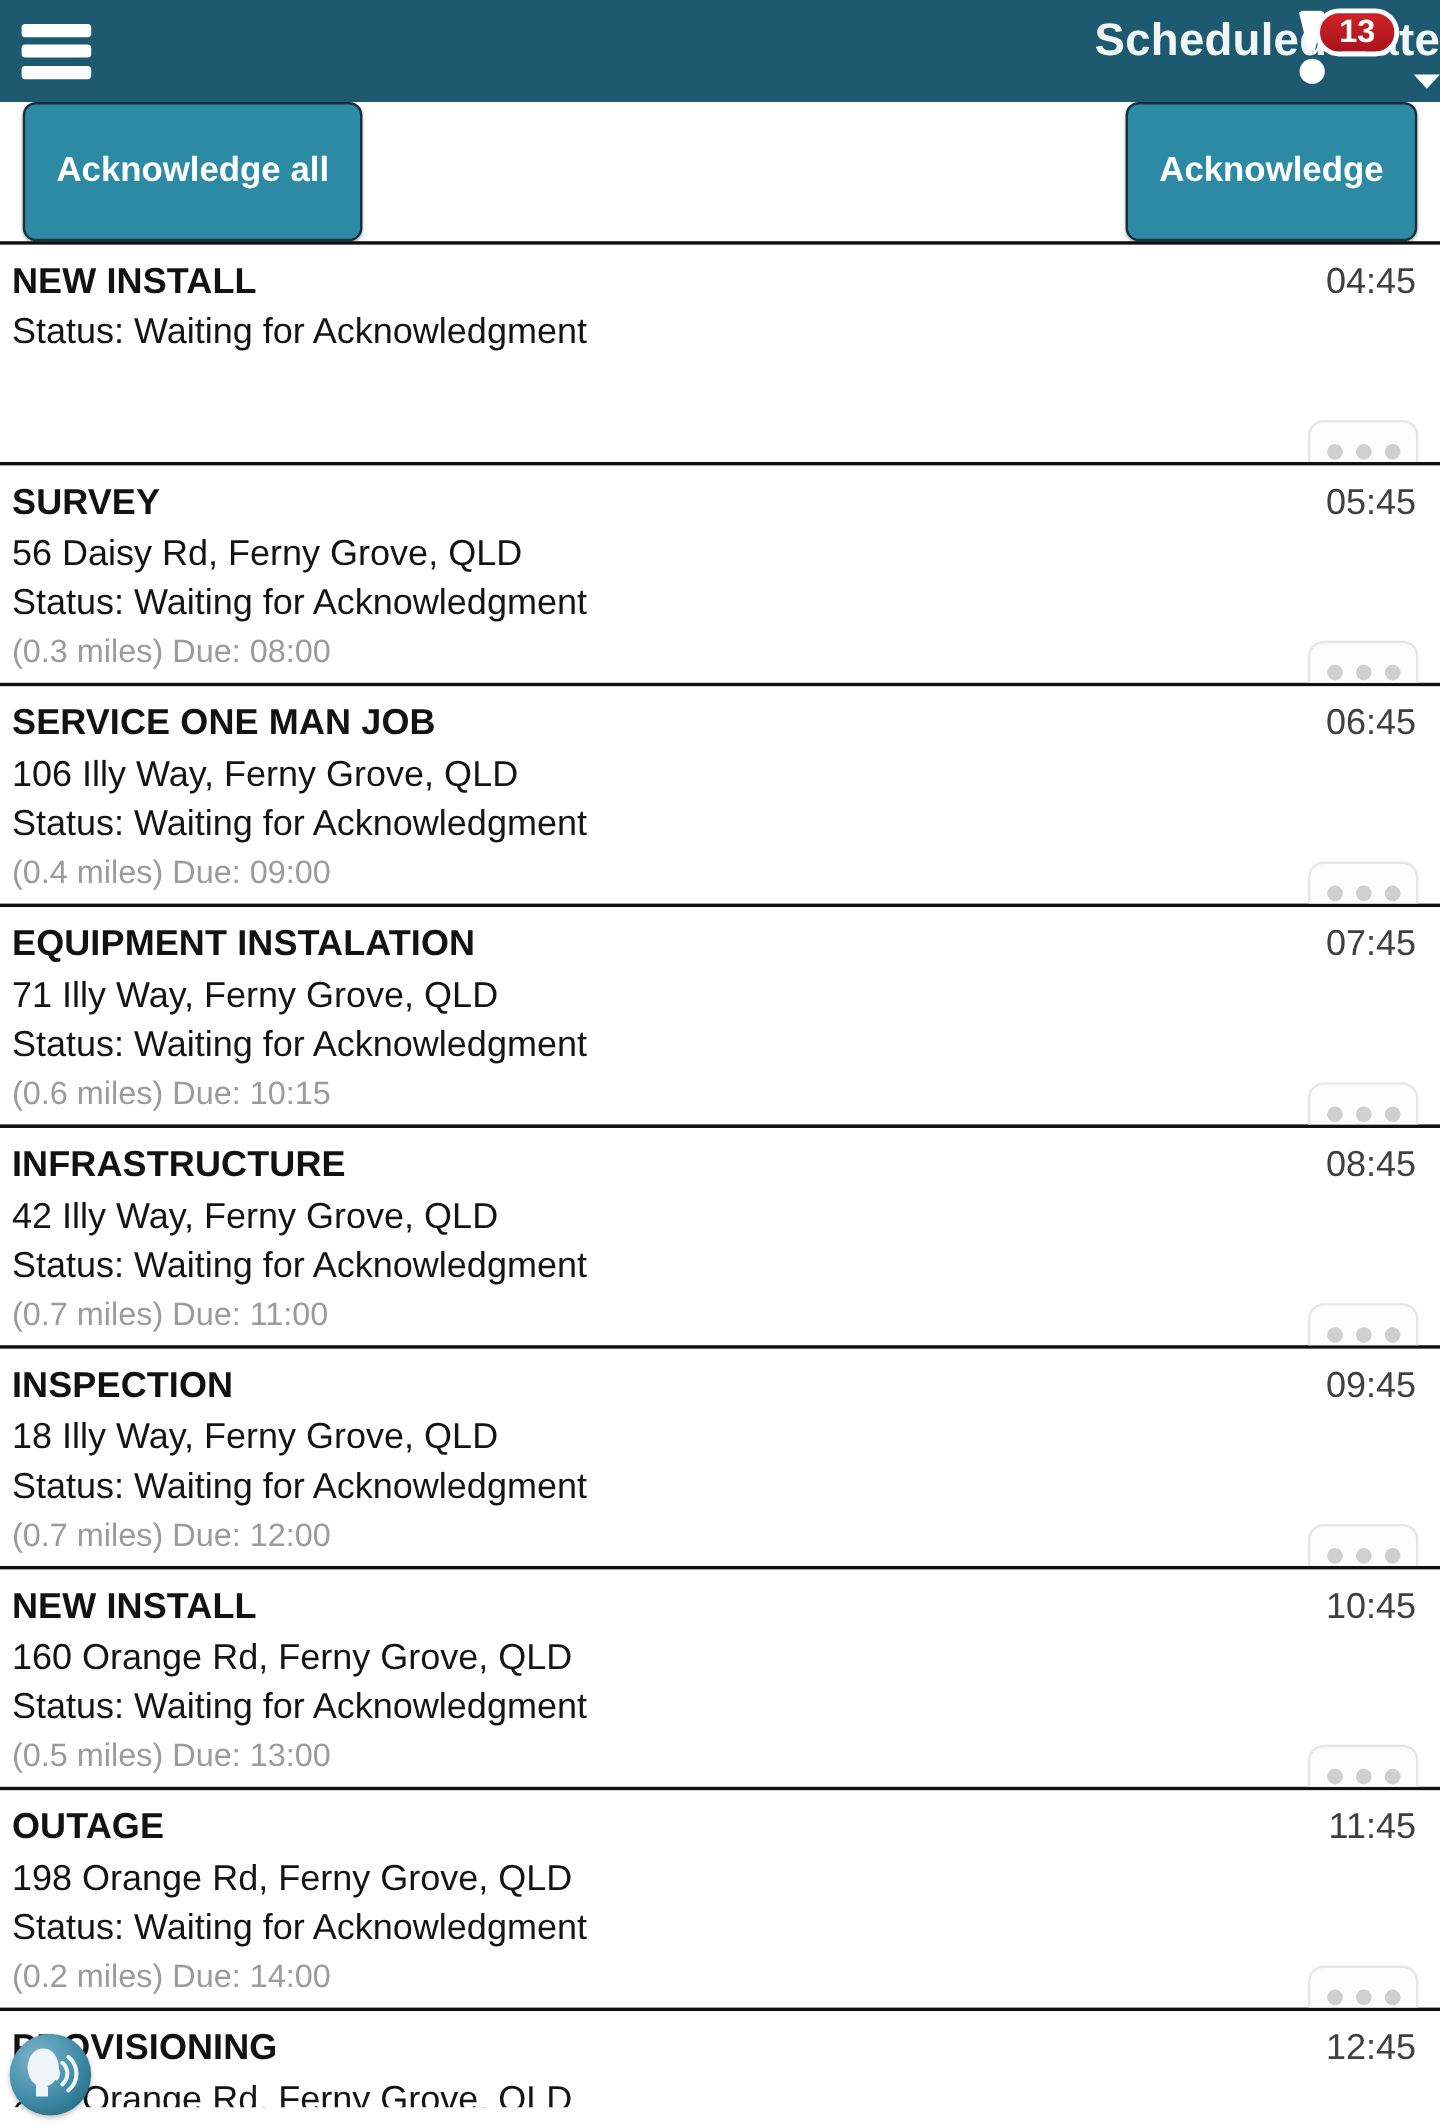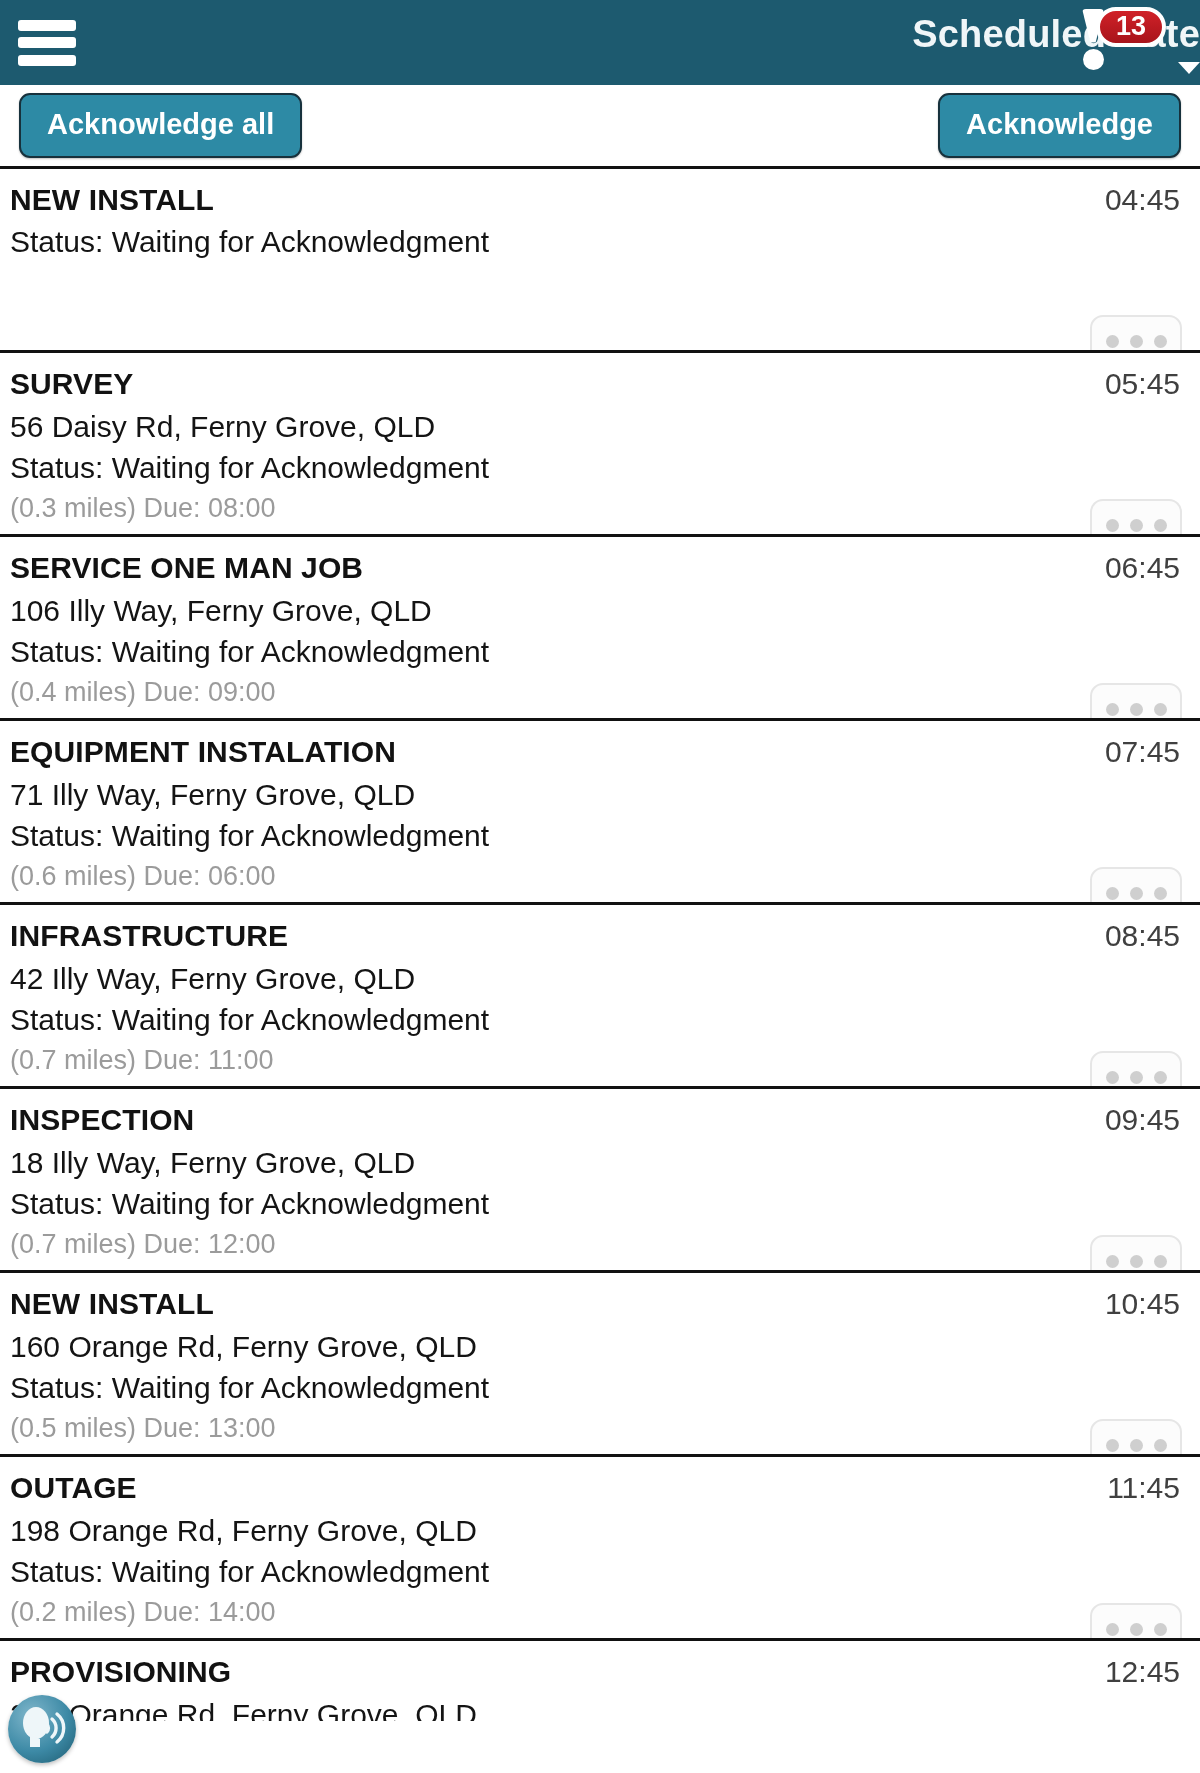--- a/index.html
+++ b/index.html
@@ -114,24 +114,23 @@
     font-weight: bold;
     display: flex;
     align-items: center;
     justify-content: center;
     line-height: 1;
     text-align: center;
   }
 
   
   .actionbar {
-    height: 84px;
-    background: #ffffff;
-    display: flex;
-    align-items: center;
+    height: 119px;
+    background: #ffffff;
+    display: flex;
     justify-content: space-between;
     padding: 0 19px;
     border-bottom: 3px solid #111111;
   }
   .btn {
     background: #2d8aa5;
     border: 2px solid #17313c;
     border-radius: 11px;
     color: #ffffff;
     font-size: 29px;
@@ -304,21 +303,21 @@
         <i></i>
       </div>
     </div>
     <div class="job">
       <div class="job-head">
         <div class="job-type">EQUIPMENT INSTALATION</div>
         <div class="job-time">07:45</div>
       </div>
       <div class="job-address">71 Illy Way, Ferny Grove, QLD</div>
       <div class="job-status">Status: Waiting for Acknowledgment</div>
-      <div class="job-meta">(0.6 miles) Due: 06:00</div>
+      <div class="job-meta">(0.6 miles) Due: 10:15</div>
       <div class="overflow-btn">
         <i></i>
         <i></i>
         <i></i>
       </div>
     </div>
     <div class="job">
       <div class="job-head">
         <div class="job-type">INFRASTRUCTURE</div>
         <div class="job-time">08:45</div>

